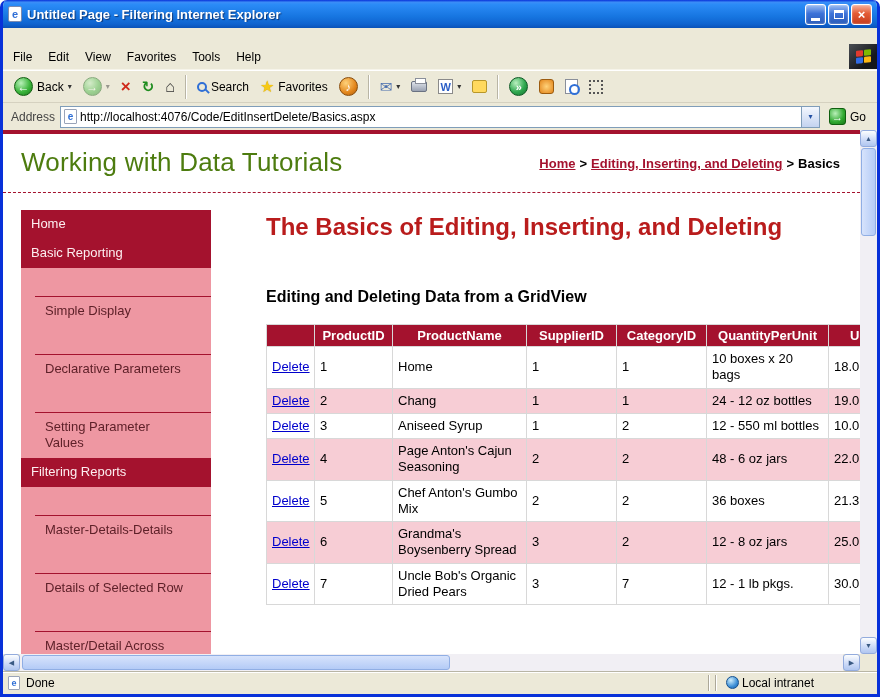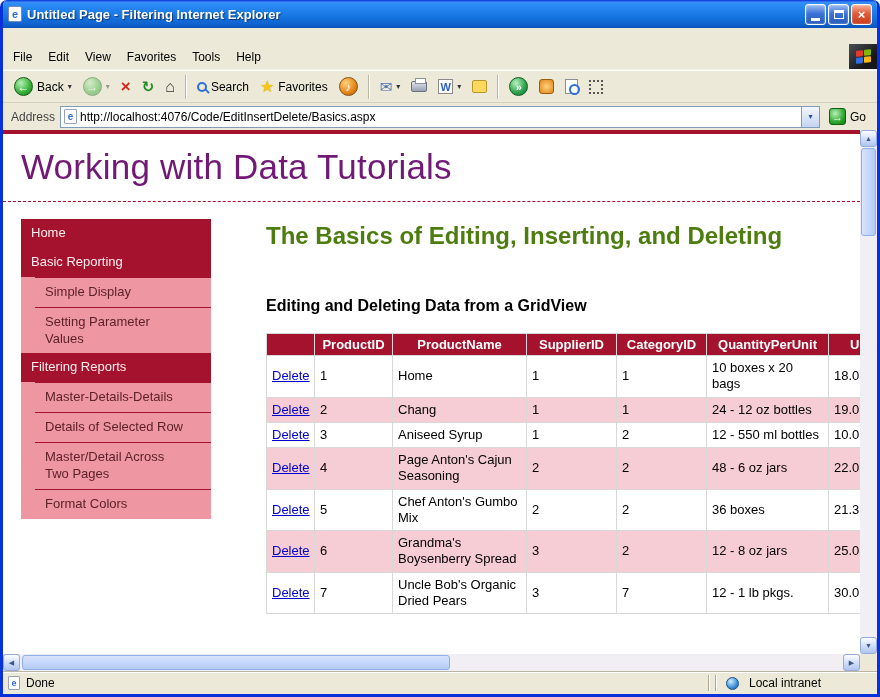--- a/index.html
+++ b/index.html
@@ -90,37 +90,37 @@
     display:inline-flex; align-items:center; justify-content:center; font-size:8px; color:#214fa3; }
   .go-btn{ display:inline-flex; align-items:center; gap:4px; padding:2px 6px 2px 4px; border-radius:3px; }
   .go-ic{ width:17px; height:17px; border-radius:3px; background:radial-gradient(circle at 35% 30%, #b9f0b9, #2fa82f 60%, #187818);
     border:1px solid #0f5f0f; color:#fff; display:inline-flex; align-items:center; justify-content:center; font-size:11px; font-weight:bold; }
 
   
   .viewport{ flex:1; display:flex; min-height:0; }
   .page{ flex:1; min-width:0; background:#fff; border-top:4px solid var(--accent); overflow:hidden; }
   .page-header{ display:flex; justify-content:space-between; align-items:flex-end;
     padding:13px 20px 14px 18px; border-bottom:1px dashed var(--accent); }
-  .site-title{ font-size:35px; color:#701a75; letter-spacing:.2px; white-space:nowrap; }
+  .site-title{ font-size:26px; color:#4d7c0f; letter-spacing:.2px; white-space:nowrap; }
   .breadcrumb{ font-size:13px; font-weight:bold; padding-bottom:7px; white-space:nowrap; }
   .breadcrumb a{ color:var(--accent); text-decoration:underline; cursor:pointer; }
   .bc-sep{ color:#000; padding:0 4px; }
   .bc-current{ color:#000; }
 
   .content-row{ display:flex; width:930px; padding-top:17px; }
 
   
   .sidebar{ flex:0 0 190px; margin-left:18px; background:var(--sidebar-pink); font-size:13px; align-self:flex-start; }
   .side-header{ background:var(--accent); color:#fdeef0; padding:6px 46px 6px 10px; line-height:1.3; cursor:pointer; }
   .side-item{ margin-left:14px; background:var(--sidebar-pink); color:#5e2129; padding:6px 26px 6px 10px;
-    border-top:1px solid var(--accent); line-height:1.3; cursor:pointer; }
+    border-top:1px solid var(--accent); line-height:1.3; cursor:pointer;margin-top:28px; }
 
   
   .main{ margin-left:55px; width:700px; flex:0 0 auto; }
-  .main h1{ font-size:24px; font-weight:bold; color:#4d7c0f; max-width:520px; line-height:1.25; margin-top:2px; }
+  .main h1{ font-size:24px; font-weight:bold; color:#b91c1c; max-width:520px; line-height:1.25; margin-top:2px; }
   .main h2{ font-size:16px; font-weight:bold; color:#000; margin-top:46px; }
 
   table.grid{ margin-top:18px; border-collapse:collapse; table-layout:fixed; font-size:13px; width:662px; }
   .grid th{ background:var(--accent); color:#fff; font-weight:bold; text-align:center; padding:3px 4px;
     border:1px solid #d8d8d8; white-space:nowrap; overflow:hidden; }
   .grid td{ border:1px solid #d8d8d8; padding:4px 5px; color:#000; vertical-align:middle; line-height:1.25;
     overflow:hidden; }
   .grid tr.alt td{ background:var(--row-pink); }
   a.del{ color:var(--link-blue); text-decoration:underline; cursor:pointer; }
 
@@ -137,21 +137,21 @@
   .hthumb{ position:absolute; top:1px; left:2px; width:52%; height:15px;
     background:linear-gradient(180deg,#d7e3fc,#b4cbf6); border:1px solid #90aee4; border-radius:3px; }
   .corner{ flex:0 0 17px; background:var(--chrome); }
 
   
   .statusbar{ flex:0 0 23px; display:flex; align-items:center; gap:6px; padding:0 5px;
     background:var(--chrome); border-top:1px solid #b8b5a5; box-shadow:inset 0 1px 0 #fff; font-size:12px; color:#000; }
   .page-ic.small{ width:12px; height:14px; font-size:9px; }
   .sb-spring{ flex:1; }
   .sb-sep{ width:1px; height:16px; background:#aca899; box-shadow:1px 0 0 #fff; }
-  .zone{ width:150px; display:flex; align-items:flex-end; gap:10px; padding:1px 4px; }
+  .zone{ width:150px; display:flex; align-items:flex-start; gap:3px; padding:1px 4px; }
   .globe{ width:13px; height:13px; border-radius:50%; border:1px solid #14508f;
     background:radial-gradient(circle at 35% 30%, #cfeefc, #3d8fd6 60%, #1b5fa8); display:inline-block; }
 </style>
 </head>
 <body>
 
 <div class="window">
 
   <div class="titlebar">
     <span class="ie-ic">
@@ -274,28 +274,32 @@
         </span>
       <span>Go</span>
     </div>
   </div>
 
   <div class="viewport">
     <div class="page">
 
       <div class="page-header">
         <div class="site-title">Working with Data Tutorials</div>
+        <div class="breadcrumb">
+          <a>Home</a><span class="bc-sep">&gt;</span><a>Editing, Inserting, and Deleting</a><span class="bc-sep">&gt;</span><span class="bc-current">Basics</span>
+        </div>
       </div>
 
       <div class="content-row">
 
         <div class="sidebar">
           <div class="side-header">Home</div>
           <div class="side-header">Basic Reporting</div>
           <div class="side-item">Simple Display</div>
+          <div class="side-item">Declarative Parameters</div>
           <div class="side-item">Setting Parameter Values</div>
           <div class="side-header">Filtering Reports</div>
           <div class="side-item">Master-Details-Details</div>
           <div class="side-item">Details of Selected Row</div>
           <div class="side-item">Master/Detail Across Two Pages</div>
           <div class="side-item">Format Colors</div>
         </div>
 
         <div class="main">
           <h1>The Basics of Editing, Inserting, and Deleting</h1>

